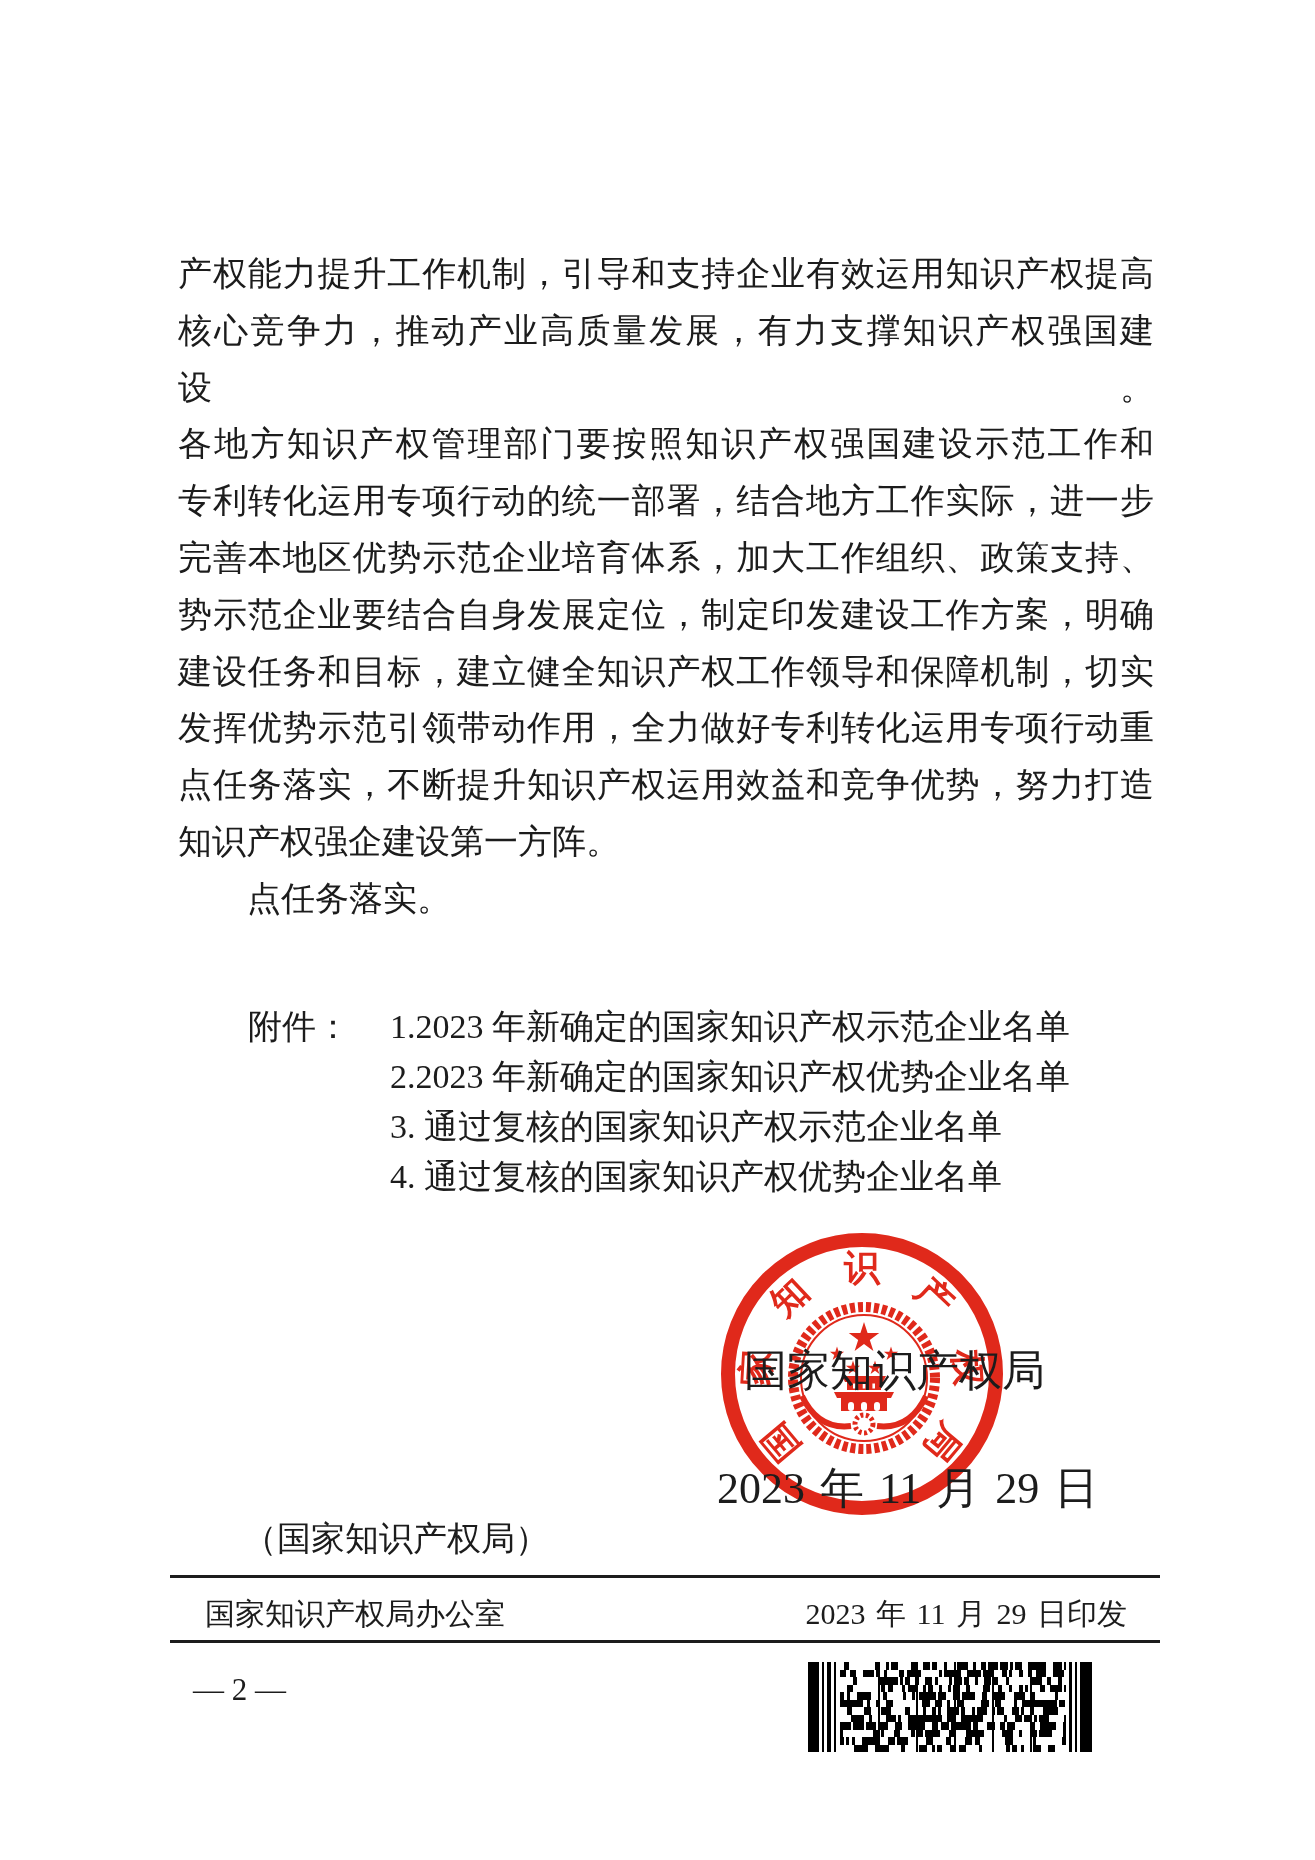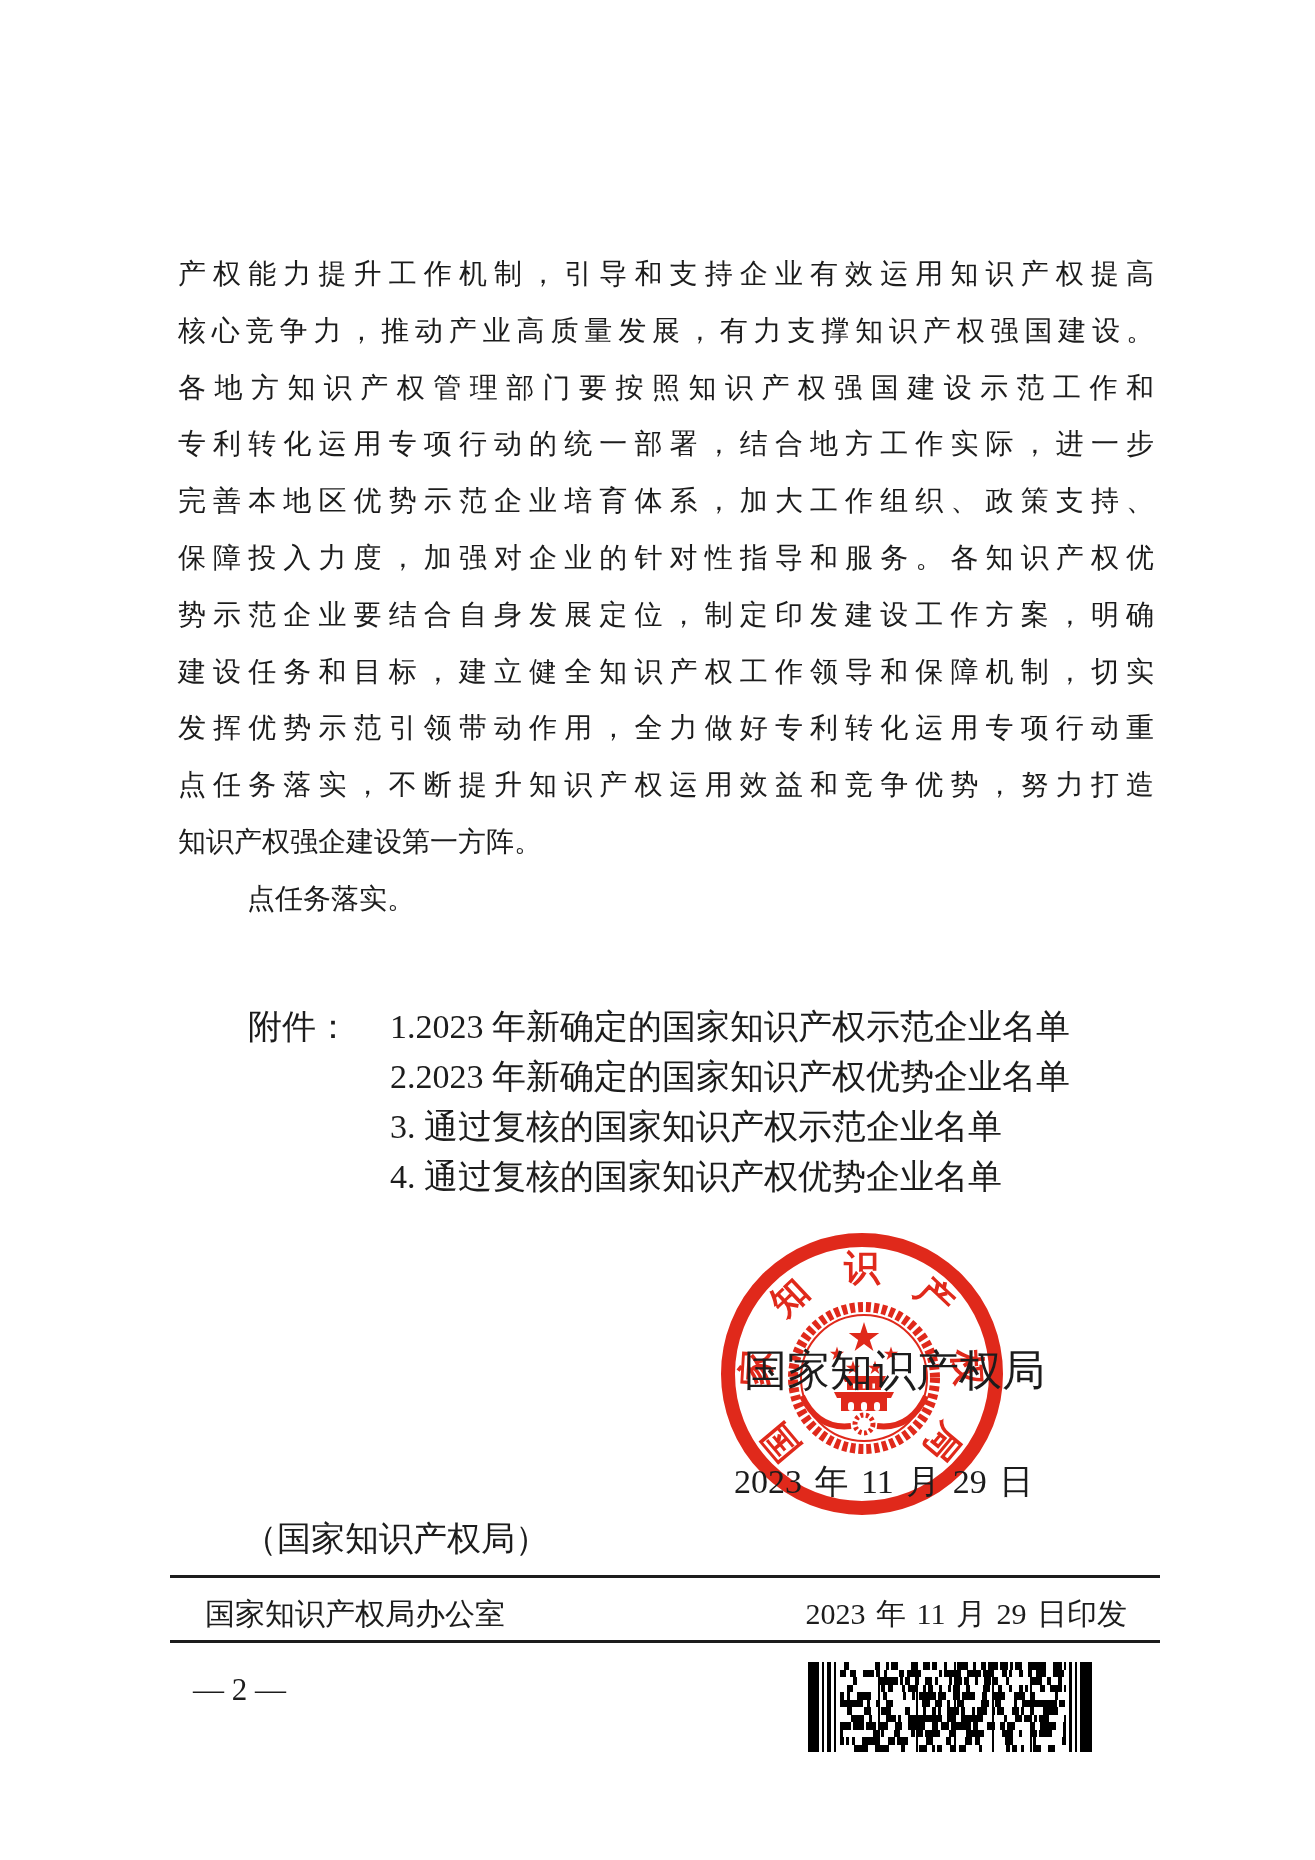--- a/index.html
+++ b/index.html
@@ -8,38 +8,38 @@
     width:1315px;height:1860px;
     margin:0 auto;
     background:#ffffff;
     font-family:"Liberation Serif","DejaVu Serif",serif;
     color:#1c1c1c;
     overflow:hidden;
   }
   
   .body-text{
     position:absolute;left:178px;top:246px;width:976px;
-    font-size:28px;line-height:56.8px;
+    font-size:34px;line-height:56.8px;
   }
   .body-text .line{white-space:normal;}
   .body-text .line.fill{text-align:justify;text-align-last:justify;}
   .body-text .line.indent{text-indent:69px;}
   
   .attachments{
     position:absolute;left:248px;top:1002px;
     font-size:34px;line-height:50px;
   }
   .att-row{display:flex;white-space:nowrap;gap:32px;}
   .att-label{width:110px;flex:0 0 auto;}
   
   .seal-svg{position:absolute;left:712px;top:1224px;width:300px;height:300px;}
   .seal-text{font-family:"Liberation Serif","DejaVu Serif",serif;font-weight:bold;}
   
   .sig-agency{position:absolute;left:744px;top:1342px;font-size:43px;white-space:nowrap;}
-  .sig-date{position:absolute;left:734px;top:1459px;font-size:34px;white-space:nowrap;word-spacing:4px;}
+  .sig-date{position:absolute;left:717px;top:1459px;font-size:44px;white-space:nowrap;word-spacing:4px;}
   .release-note{position:absolute;left:243px;top:1516px;font-size:34px;white-space:nowrap;}
   
   .rule{position:absolute;left:170px;width:990px;height:3px;background:#1c1c1c;}
   .rule-top{top:1575px;}
   .rule-bottom{top:1640px;}
   .footer-row{
     position:absolute;left:170px;top:1592px;width:990px;
     display:flex;justify-content:space-between;
     font-size:30px;line-height:44px;white-space:nowrap;
   }
@@ -52,21 +52,20 @@
 <body>
 
 <div class="page">
 
   <div class="body-text">
     <div class="line fill">产权能力提升工作机制，引导和支持企业有效运用知识产权提高</div>
     <div class="line fill">核心竞争力，推动产业高质量发展，有力支撑知识产权强国建设。</div>
     <div class="line fill">各地方知识产权管理部门要按照知识产权强国建设示范工作和</div>
     <div class="line fill">专利转化运用专项行动的统一部署，结合地方工作实际，进一步</div>
     <div class="line fill">完善本地区优势示范企业培育体系，加大工作组织、政策支持、</div>
-    <div class="line fill">保障投入力度，加强对企业的针对性指导和服务。各知识产权优</div>
     <div class="line fill">势示范企业要结合自身发展定位，制定印发建设工作方案，明确</div>
     <div class="line fill">建设任务和目标，建立健全知识产权工作领导和保障机制，切实</div>
     <div class="line fill">发挥优势示范引领带动作用，全力做好专利转化运用专项行动重</div>
     <div class="line fill">点任务落实，不断提升知识产权运用效益和竞争优势，努力打造</div>
     <div class="line">知识产权强企建设第一方阵。</div>
     <div class="line indent">点任务落实。</div>
   </div>
 
   <div class="attachments">
     <div class="att-row">

